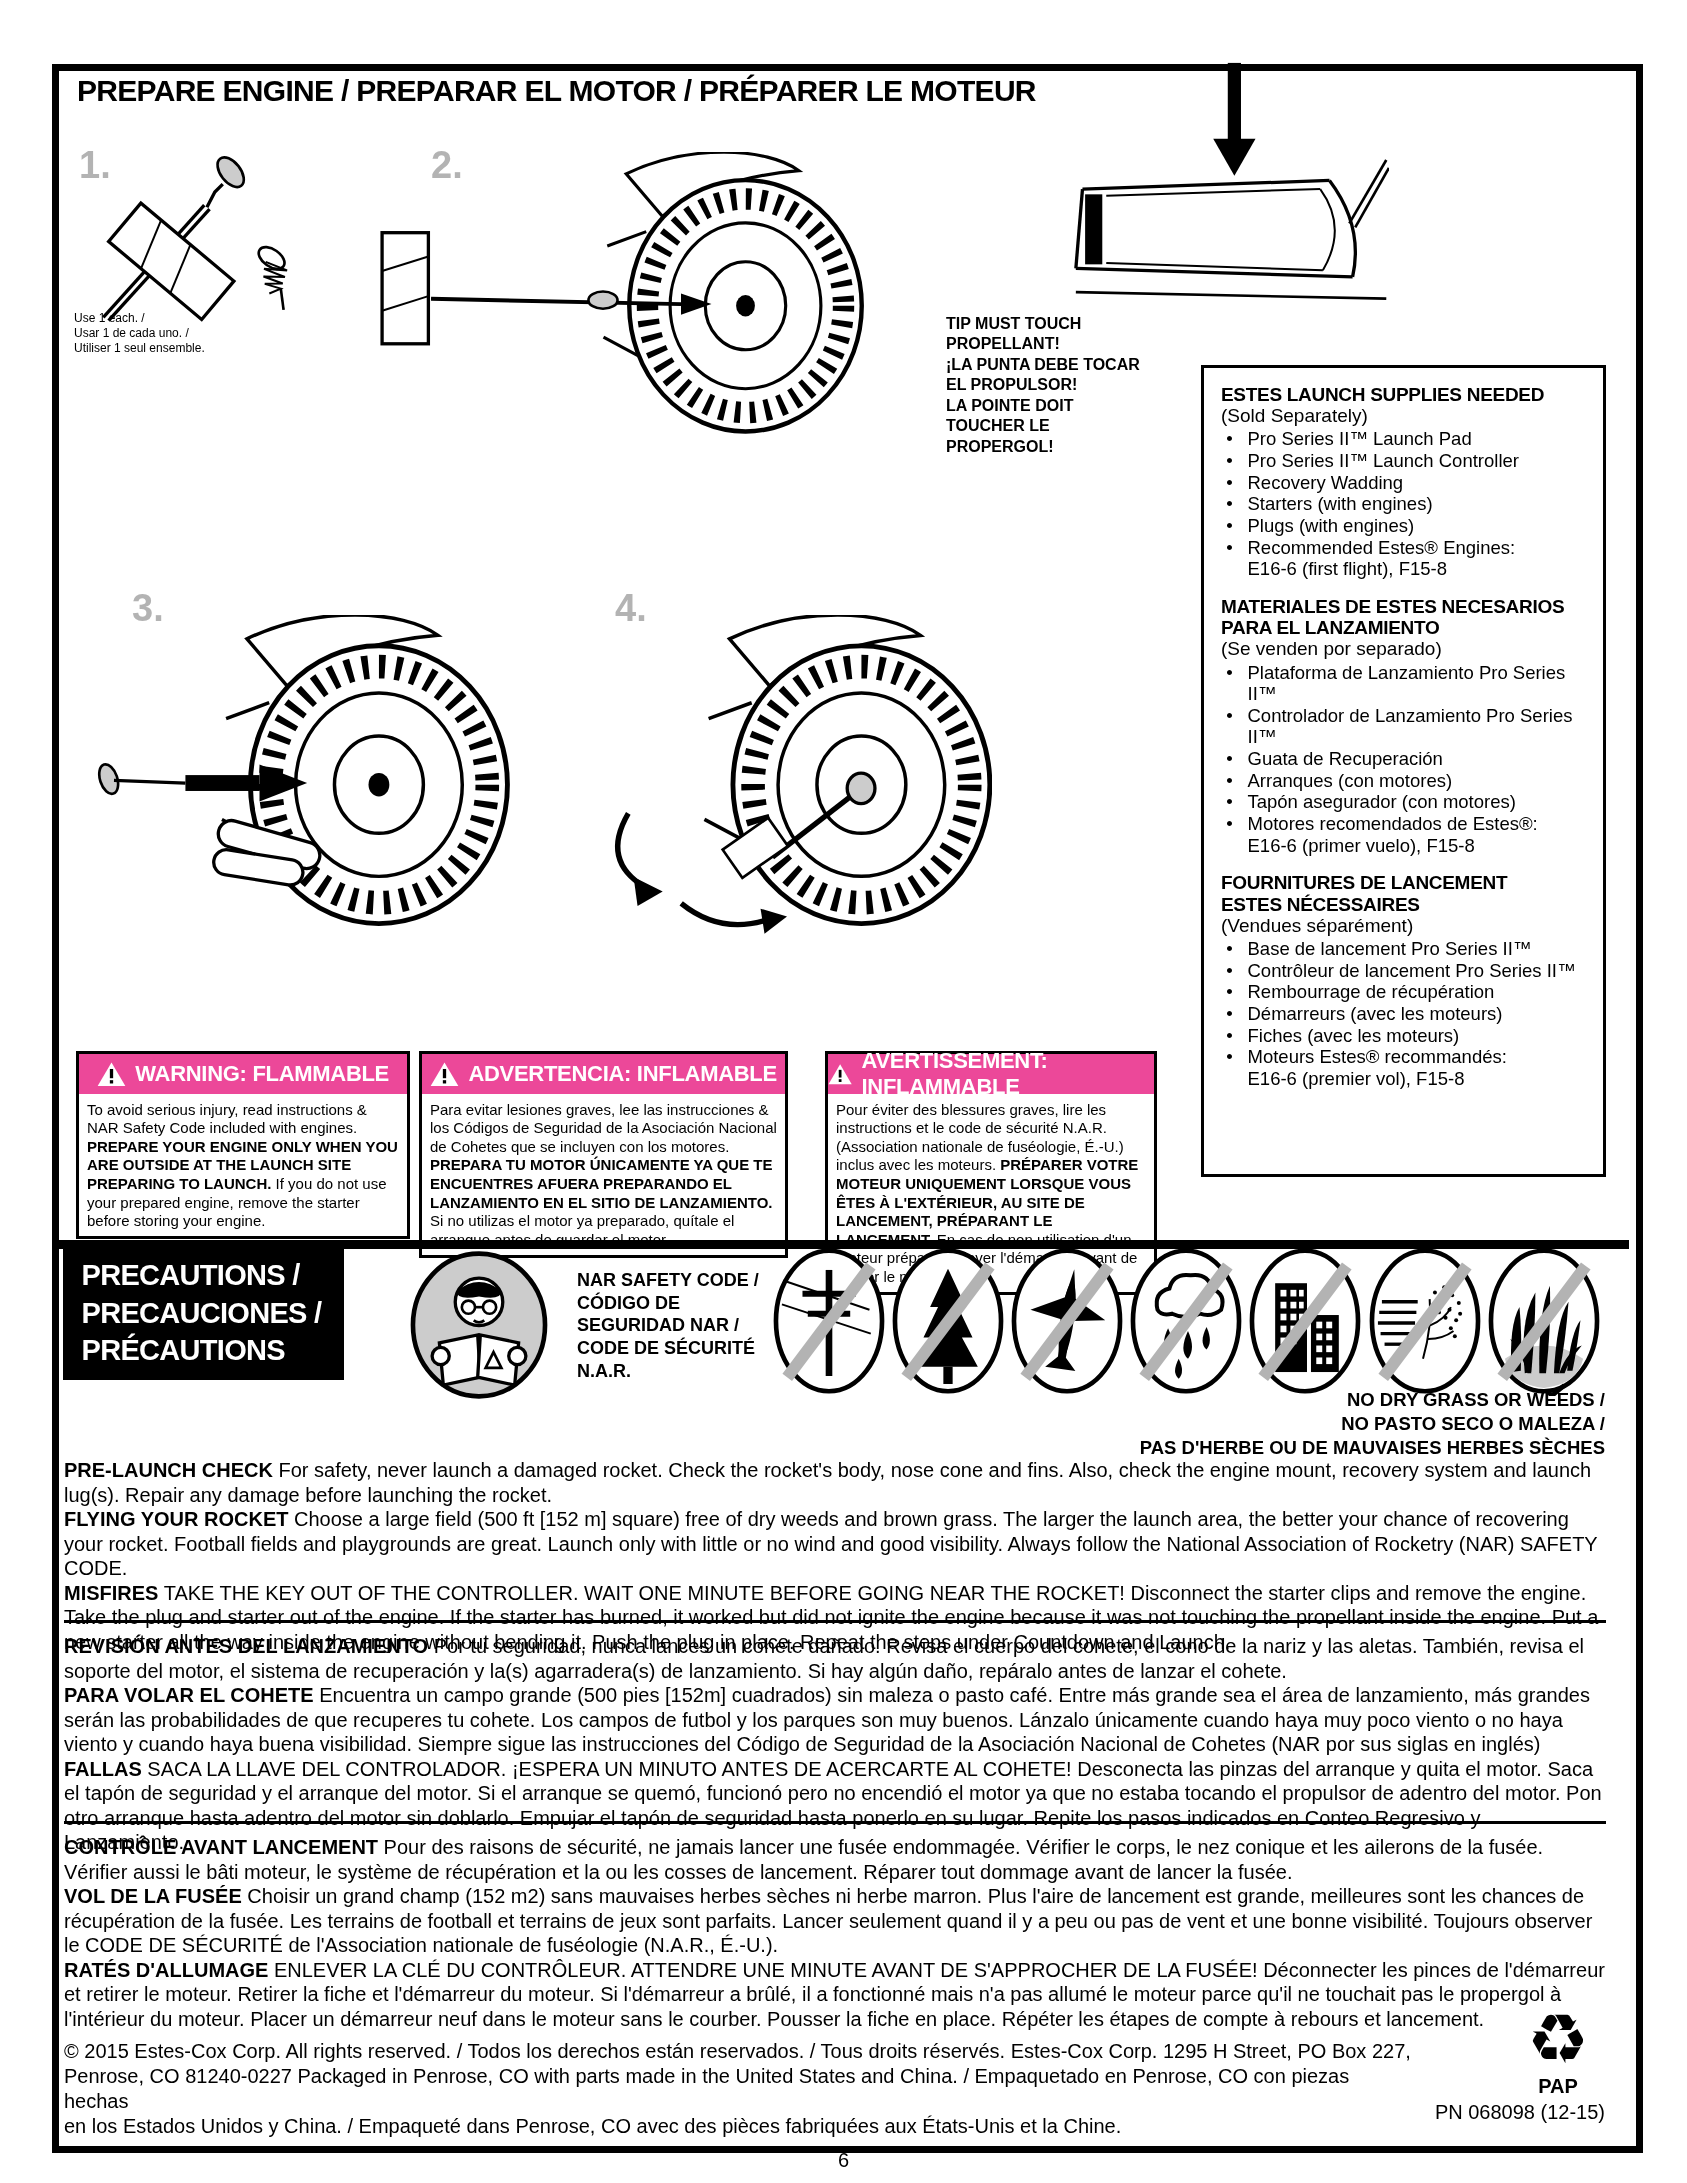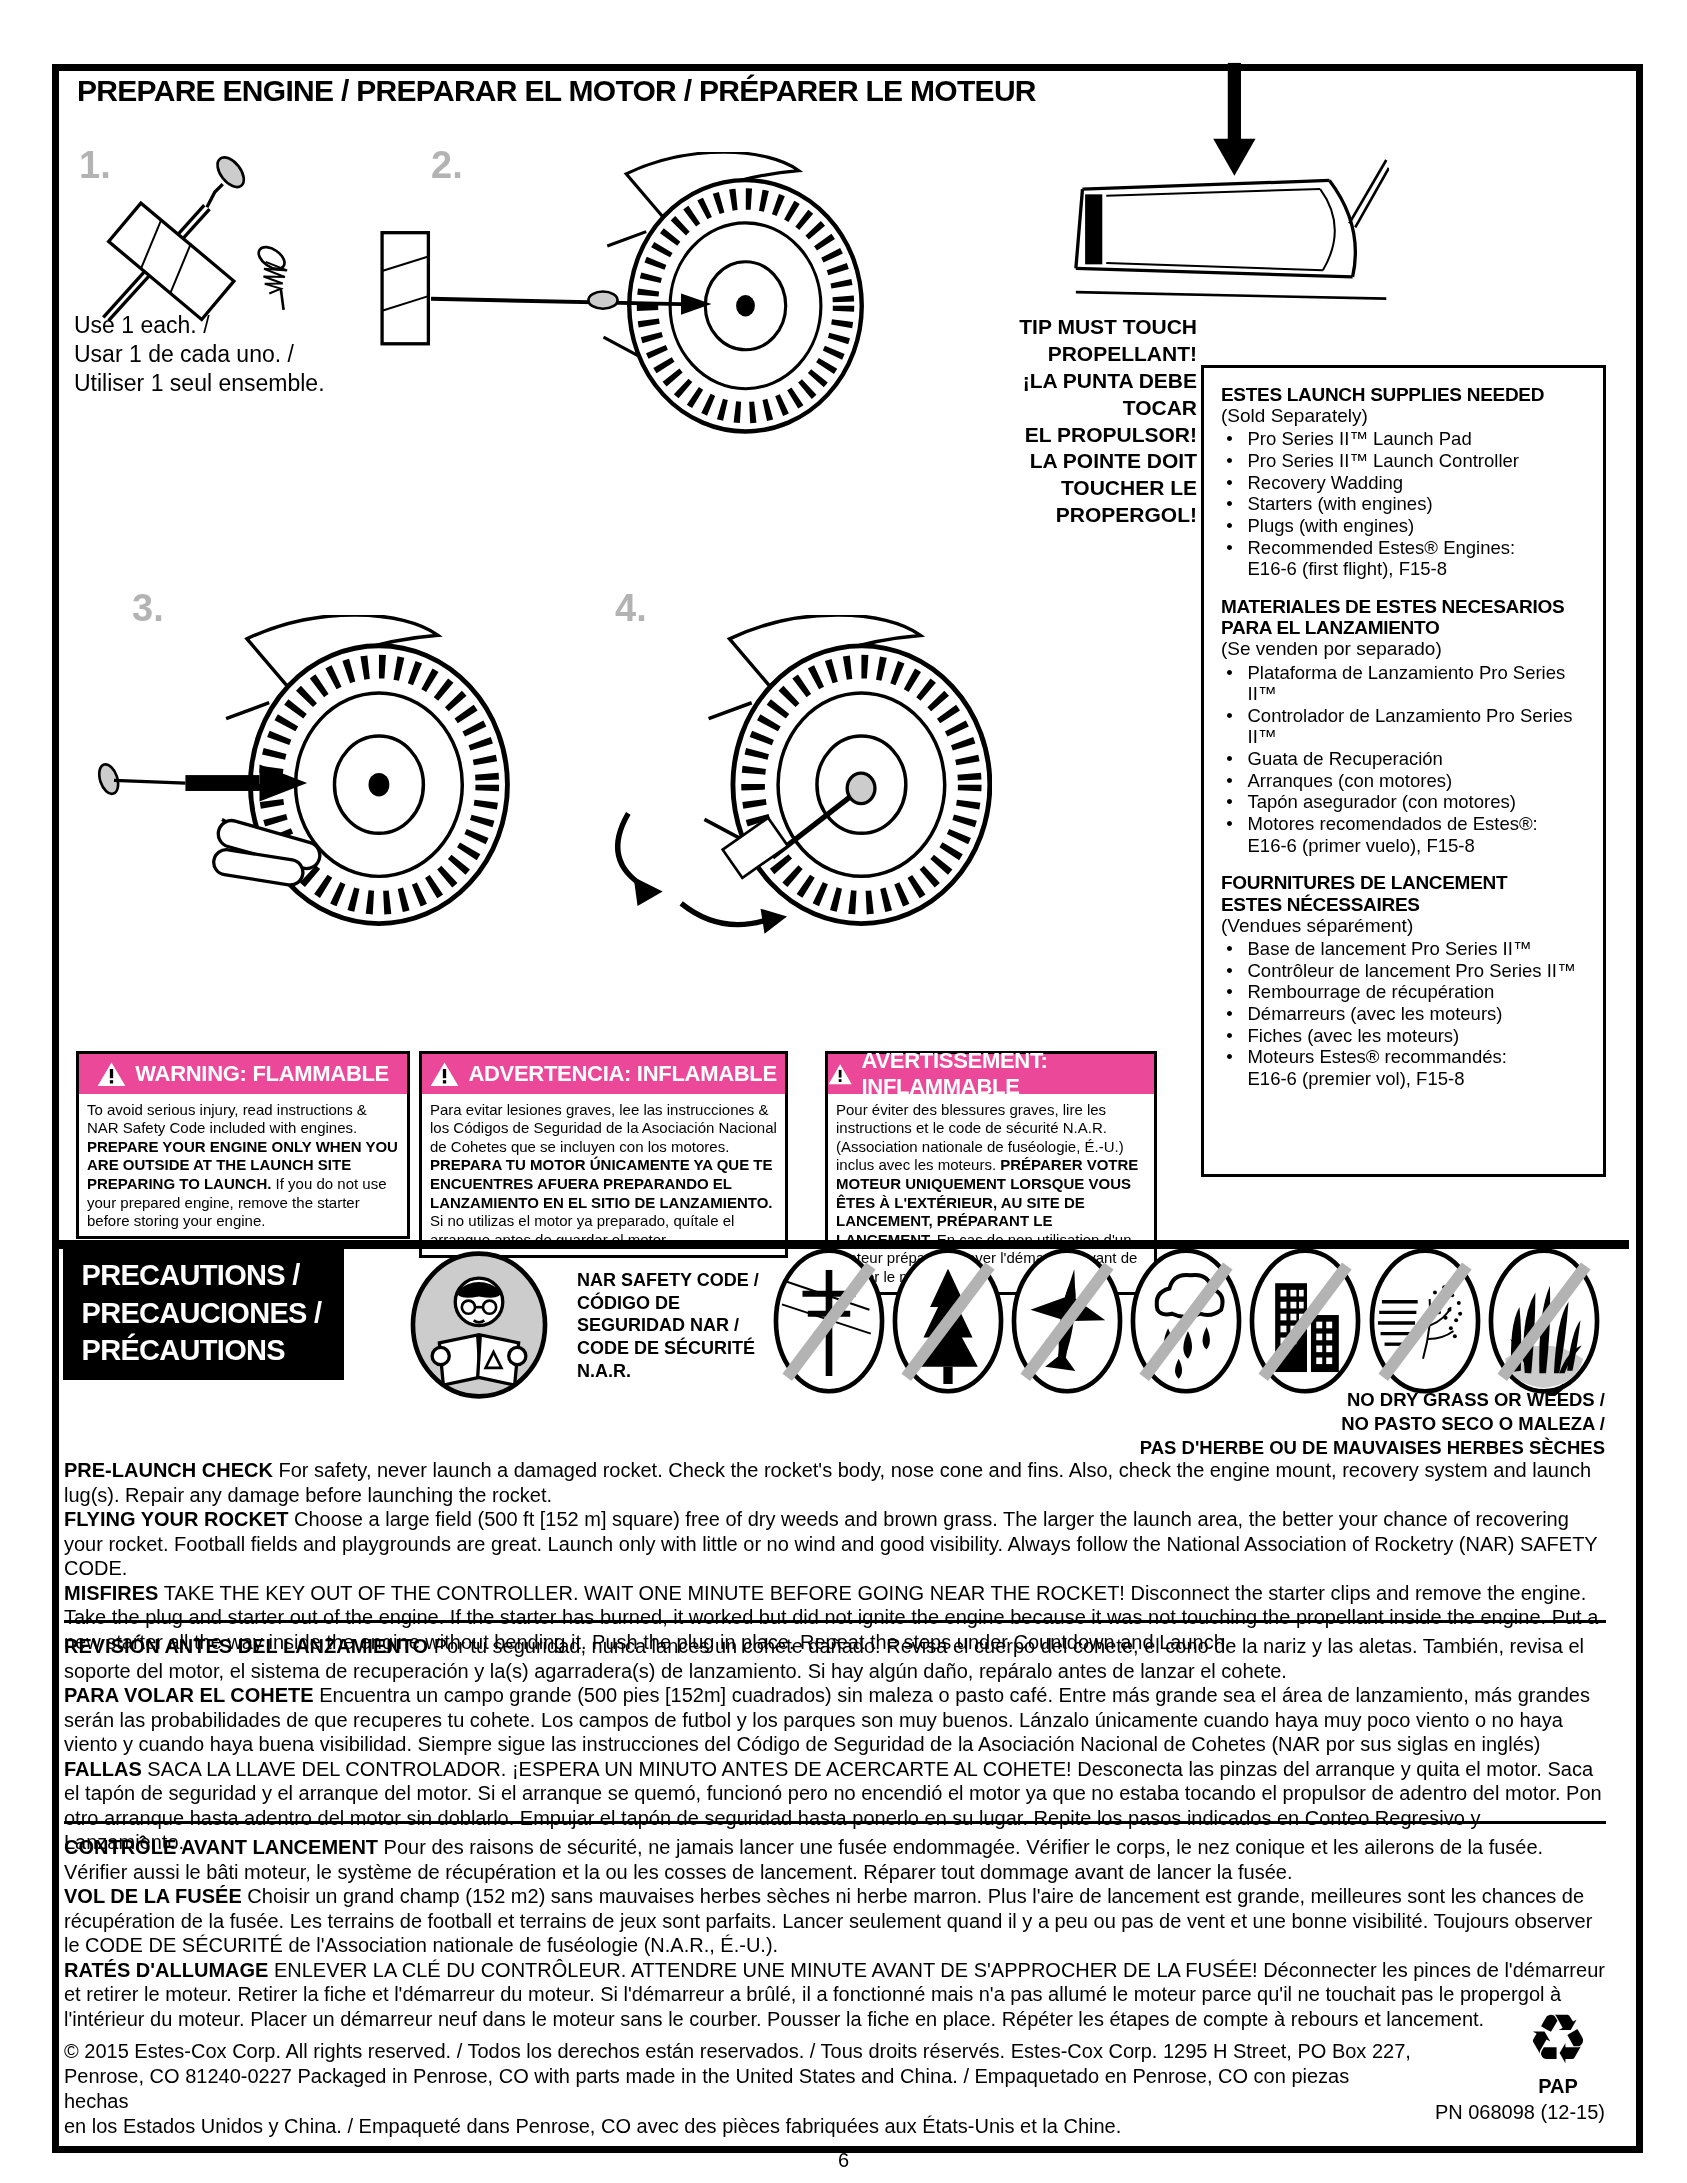--- a/index.html
+++ b/index.html
@@ -3,22 +3,22 @@
 <meta charset="utf-8">
 <style>
   html,body{margin:0;padding:0;background:#e8e8e8;}
   .page{position:relative;width:1687px;height:2183px;background:#fff;margin:0 auto;
         font-family:"Liberation Sans",sans-serif;color:#000;overflow:hidden;}
   .frame{position:absolute;left:52px;top:64px;width:1577px;height:2075px;border:7.3px solid #000;}
   .abs{position:absolute;}
   .pre{white-space:pre-line;}
   .title{font-size:30px;font-weight:bold;letter-spacing:-0.7px;}
   .step-num{font-size:38px;font-weight:bold;color:#b3b3b3;}
-  .caption{font-size:23px;line-height:1.25;}
-  .tipnote{font-size:21px;font-weight:bold;text-align:right;line-height:1.28;}
+  .caption{font-size:12px;line-height:1.25;}
+  .tipnote{font-size:16px;font-weight:bold;text-align:left;line-height:1.28;}
   .supplies-box{border:3.3px solid #000;padding:16px 17px;box-sizing:border-box;}
   .sup-title{font-size:19px;font-weight:bold;line-height:1.12;letter-spacing:-0.3px;}
   .sup-sub{font-size:19px;line-height:1.15;}
   ul.sup-list{margin:1.3px 0 0 0;padding:0;list-style:none;font-size:18.5px;line-height:1.17;}
   ul.sup-list li{position:relative;padding-left:26.5px;white-space:pre-line;}
   ul.sup-list li:before{content:"•";position:absolute;left:5.3px;}
   .sup-gap{height:16px;}
   .warnbox{border:3.3px solid #000;box-sizing:border-box;background:#fff;}
   .warnhead{background:#ec4899;color:#fff;height:40px;display:flex;align-items:center;justify-content:center;gap:9.3px;}
   .warnhead .wt{font-size:22px;font-weight:bold;letter-spacing:-0.3px;}

